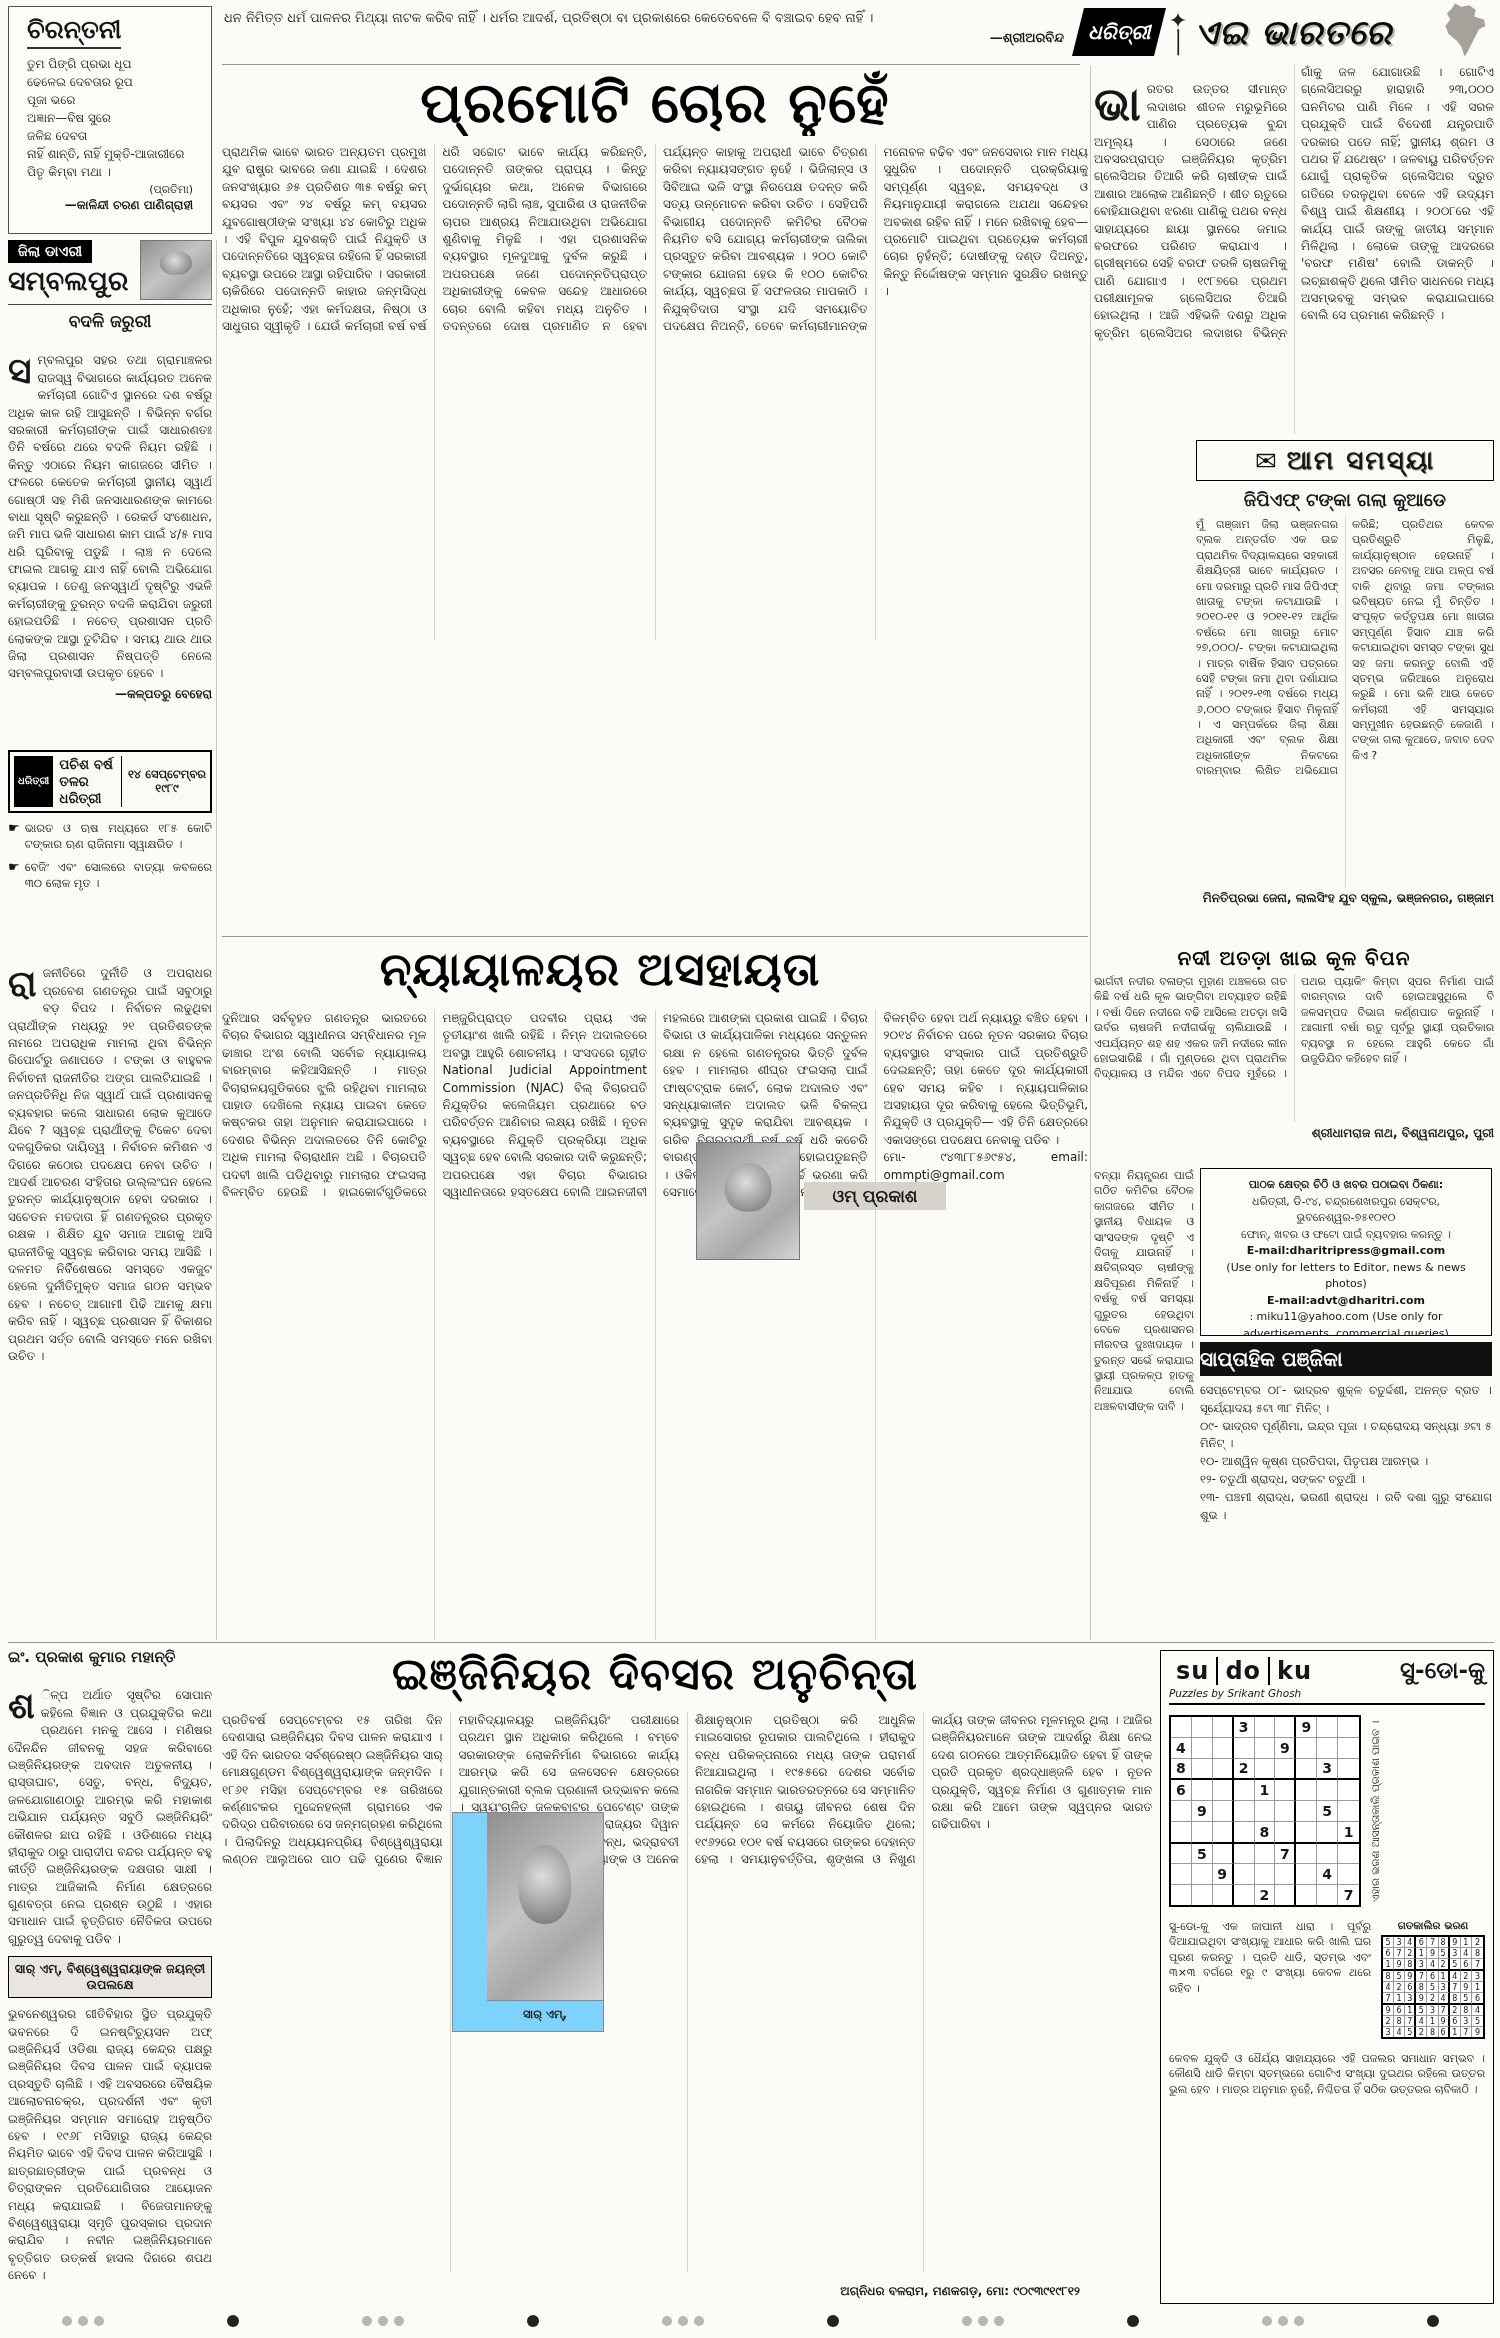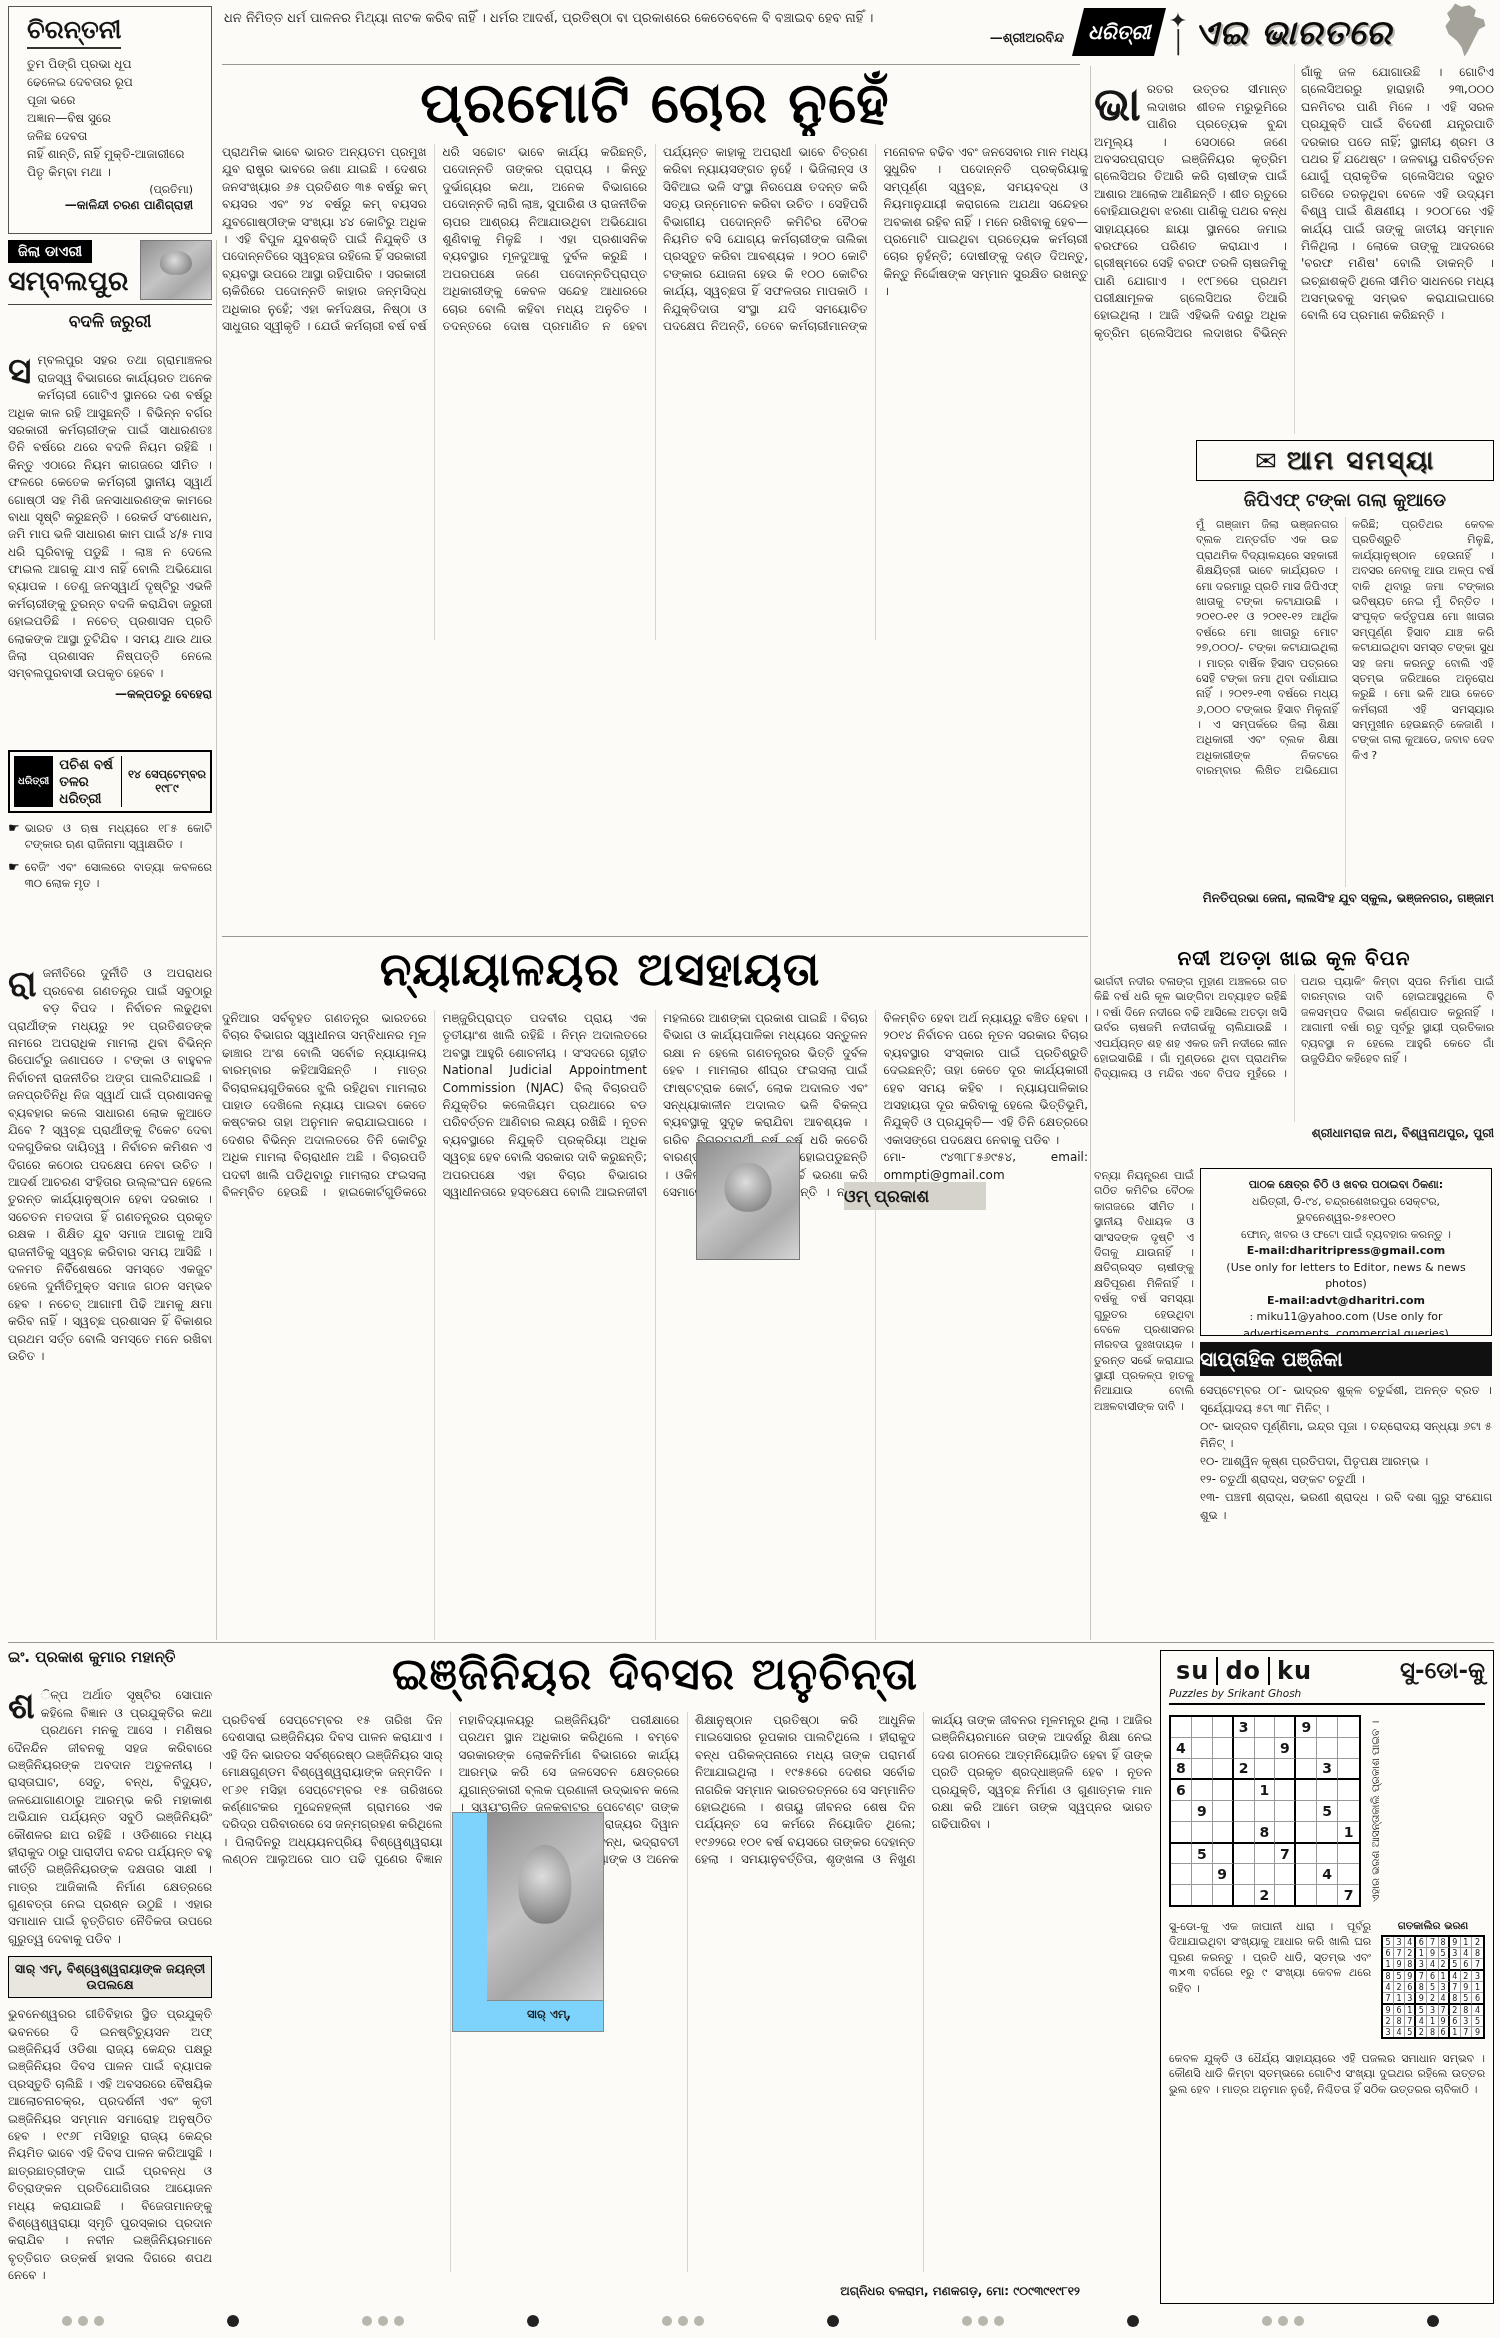--- a/index.html
+++ b/index.html
@@ -12,21 +12,21 @@
   .cols-2{column-count:2;column-gap:14px;column-rule:1px solid #d8d5cd;height:100%;}
   .dropcap{float:left;font-weight:bold;font-size:36px;line-height:.9;padding:3px 6px 0 0;}
   .dropcap.big{font-size:46px;}
   .headline{font-weight:bold;text-align:center;color:#000;letter-spacing:1px;}
   .bar{background:#101010;color:#fff;font-weight:bold;text-align:left;}
   .sign{font-weight:bold;text-align:right;font-size:12px;margin-top:4px;}
   .rule-v{position:absolute;width:1px;background:#c9c6be;}
   .rule-h{position:absolute;height:1px;background:#9a978f;}
   .photo{background:linear-gradient(140deg,#8f8f8f 0%,#c4c4c4 45%,#a8a8a8 70%,#d6d6d6 100%);border:1px solid #777;position:relative;}
   .photo .face{position:absolute;left:50%;top:38%;width:46%;height:42%;transform:translate(-50%,-50%);border-radius:50% 50% 45% 45%;background:radial-gradient(circle at 45% 40%,#ddd 0%,#9c9c9c 60%,#6f6f6f 100%);}
-  .caption{font-weight:bold;text-align:left;margin-left:40px;}
+  .caption{font-weight:bold;text-align:center;}
   
   .mast{background:#000;transform:skewX(-14deg);display:flex;align-items:center;justify-content:center;}
   .mast span{transform:skewX(14deg);color:#fff;font-style:italic;font-weight:bold;font-size:20px;}
   .ornament{font-size:22px;color:#222;text-align:center;line-height:1;}
   .ei-title{font-weight:900;font-style:italic;font-size:34px;letter-spacing:1px;color:#0c0c0c;text-shadow:2px 2px 0 #b9b6ae;white-space:nowrap;}
   
   .chira{border:1px solid #555;padding:8px 18px;background:#fdfcf8;}
   .chira .t{font-weight:900;font-size:25px;text-align:left;border-bottom:2px solid #333;display:inline-block;padding-bottom:2px;margin-bottom:6px;}
   .chira .ln{font-size:12px;line-height:1.5;}
   .chira .tag{font-size:11px;text-align:right;margin-top:2px;}

